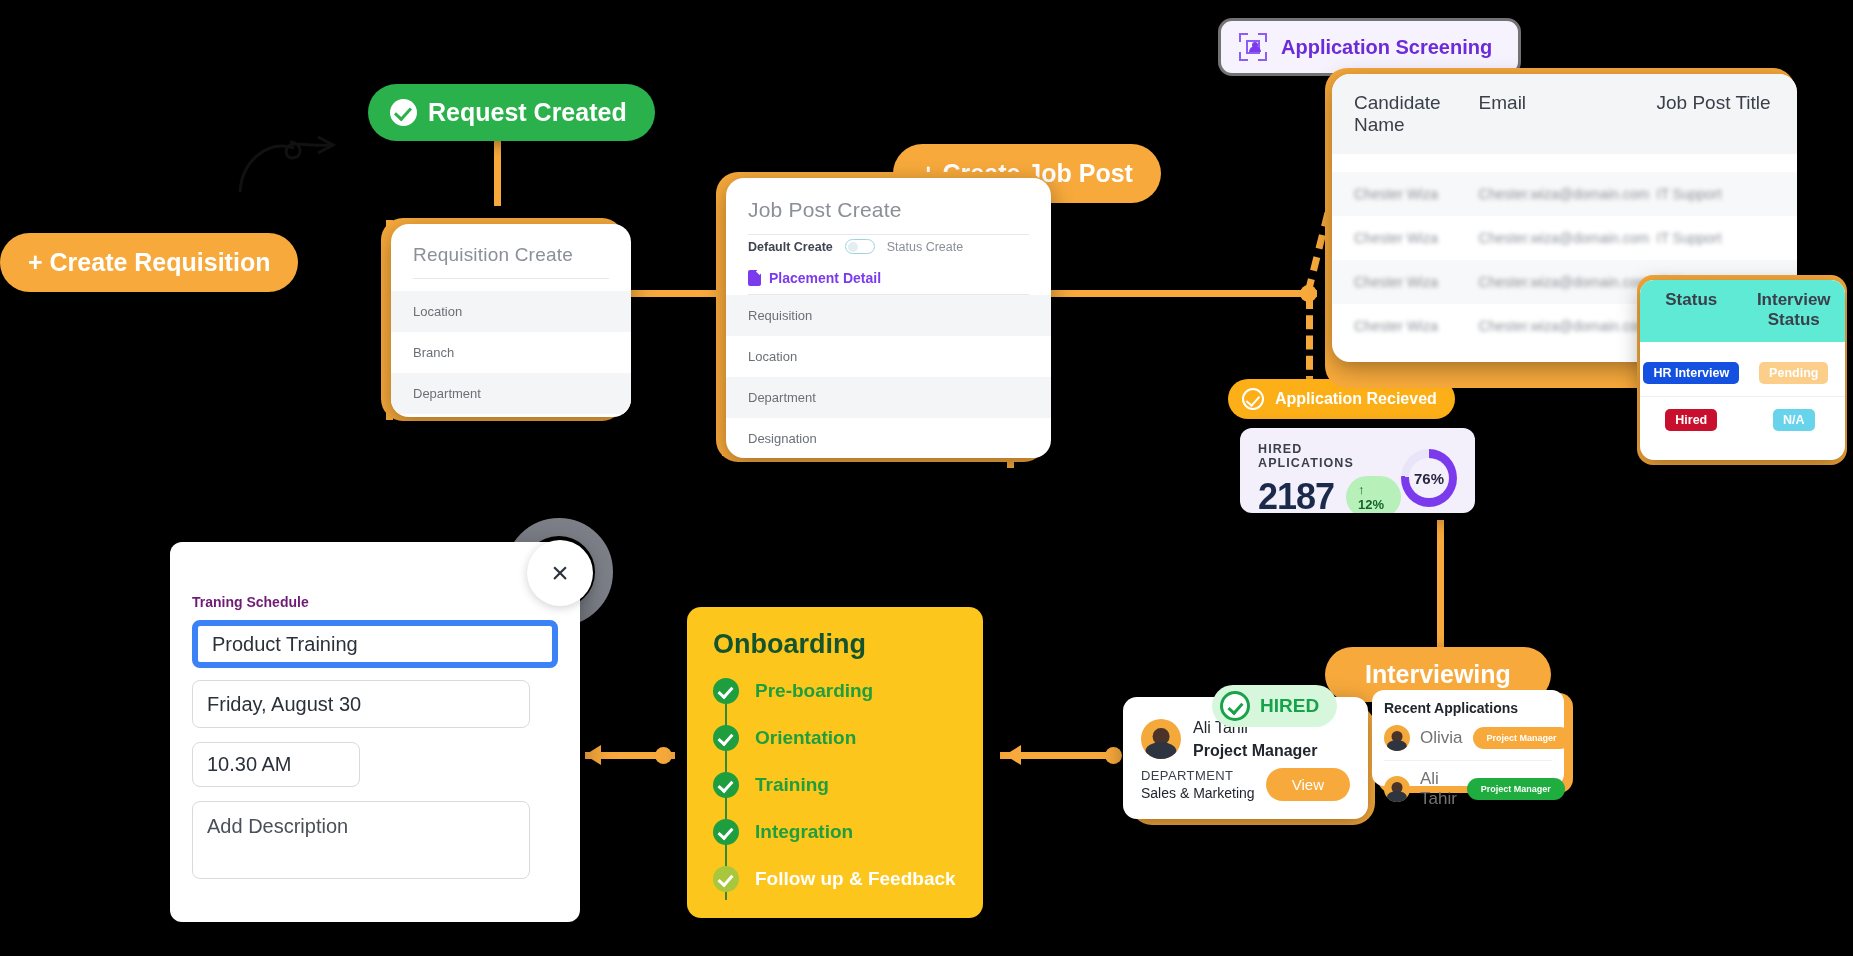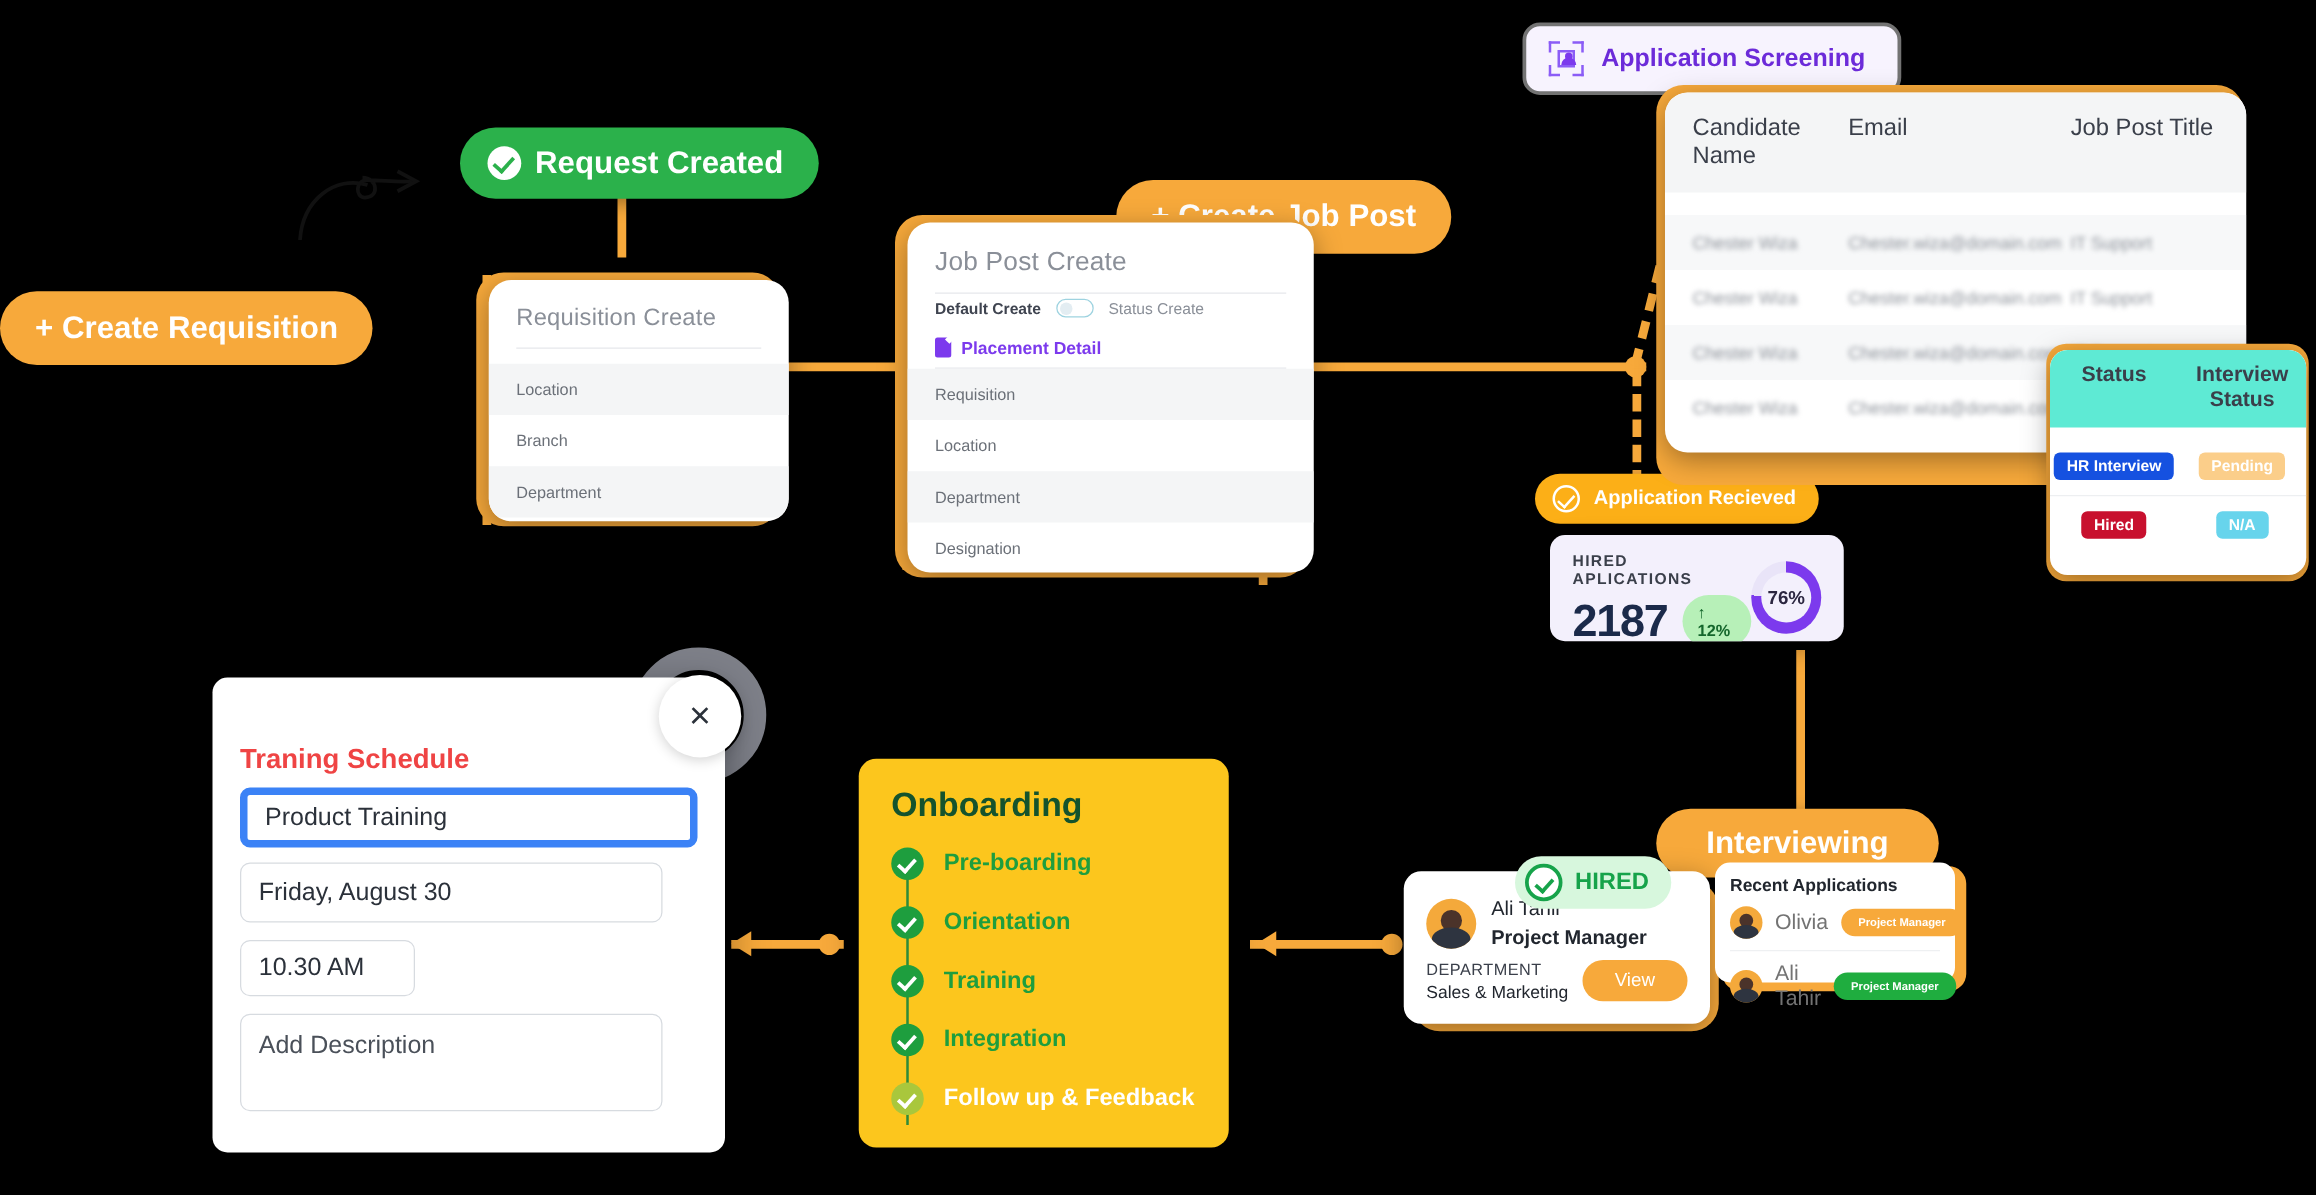--- a/index.html
+++ b/index.html
@@ -154,21 +154,21 @@
   }
   .donut .hole {
     width:40px;height:40px;border-radius:50%;background:#F3F0FC;
     display:flex;align-items:center;justify-content:center;
     font-size:15px;font-weight:bold;color:#2B2640;
   }
 
   
   .modal { position:absolute; background:#fff; border-radius: 12px;
            box-shadow: 0 10px 34px rgba(0,0,0,.4); }
-  .modal h3 { font-size:22px; color:#ef4444; font-weight:bold; }
+  .modal h3 { font-size:14px; color:#701a75; font-weight:bold; }
   .inp {
     border:1px solid #D7DBE0; border-radius:8px;
     font-size:20px; color:#2B313A; display:flex; align-items:center;
     padding: 0 14px; background:#fff;
   }
   .inp.focus { border:6px solid #3b82f6; }
   .inp.area { align-items:flex-start; padding-top:13px; }
   .xbtn {
     position:absolute; width:66px;height:66px;border-radius:50%;
     background:#fff; display:flex;align-items:center;justify-content:center;
@@ -261,21 +261,21 @@
   <svg class="doodle" style="left:232px;top:132px;" width="110" height="65" viewBox="0 0 110 65">
     <path d="M8 60 C10 28, 36 8, 62 16" stroke="#111" stroke-width="3" fill="none"></path>
     <path d="M58 10 C70 10, 72 26, 60 26 C52 26, 52 12, 62 12 C74 12, 86 14, 98 13" stroke="#111" stroke-width="3" fill="none"></path>
     <path d="M86 5 L101 13 L86 21" stroke="#111" stroke-width="3" fill="none"></path>
   </svg>
 
   <div class="pill pill-orange" style="left:0px;top:233px;justify-content:flex-end;">
     <span>+ Create Requisition</span>
   </div>
 
-  <div class="pill pill-green" style="left:368px;top:102px;">
+  <div class="pill pill-green" style="left:368px;top:84px;">
     <span class="chk"></span>
     <span>Request Created</span>
   </div>
 
   <div class="pill pill-orange" style="left:893px;top:144px;">
     <span>+ Create Job Post</span>
   </div>
 
   <div class="screening" style="left:1218px;top:18px;">
     <span class="scan-icon">
@@ -406,21 +406,21 @@
   <div class="xring" style="left:505px;top:518px;"></div>
   <div class="modal" style="left:170px;top:542px;width:410px;height:380px;">
     <div style="padding:52px 22px 0;">
       <h3>Traning Schedule</h3>
       <div class="inp focus" style="height:48px;margin-top:10px;">
         <span>Product Training</span>
       </div>
       <div class="inp" style="height:48px;margin-top:12px;width:338px;">
         <span>Friday, August 30</span>
       </div>
-      <div class="inp" style="height:45px;margin-top:14px;width:140px;">
+      <div class="inp" style="height:45px;margin-top:14px;width:168px;">
         <span>10.30 AM</span>
       </div>
       <div class="inp area" style="height:78px;margin-top:14px;width:338px;color:#4A5059;">
         <span>Add Description</span>
       </div>
     </div>
   </div>
   <div class="xbtn" style="left:527px;top:540px;">
     <span>×</span>
   </div>

